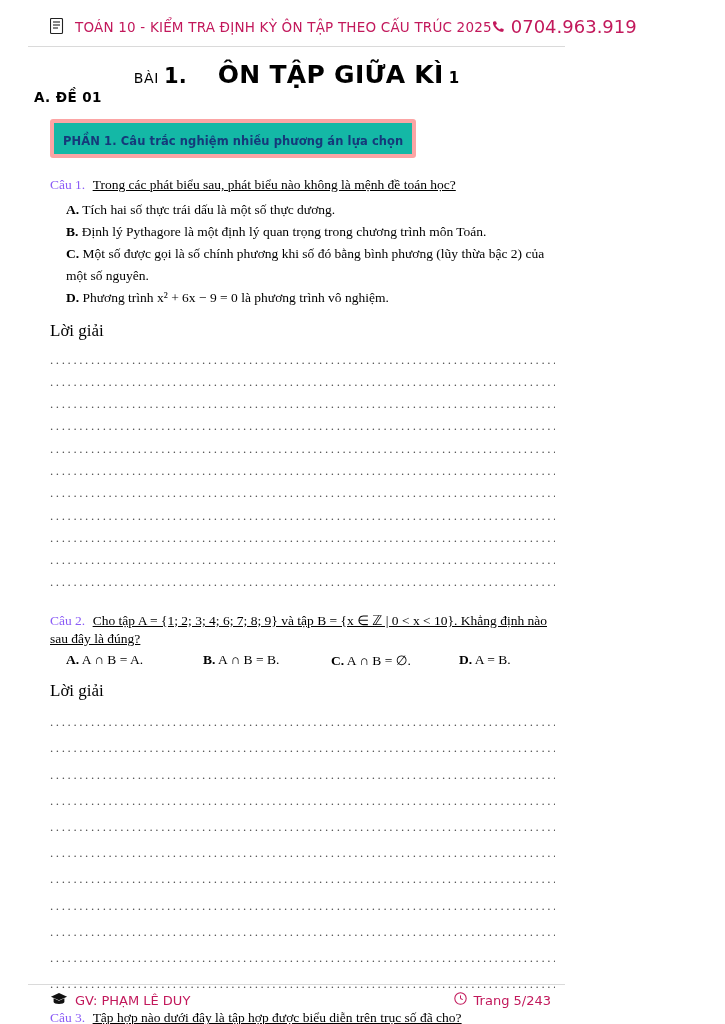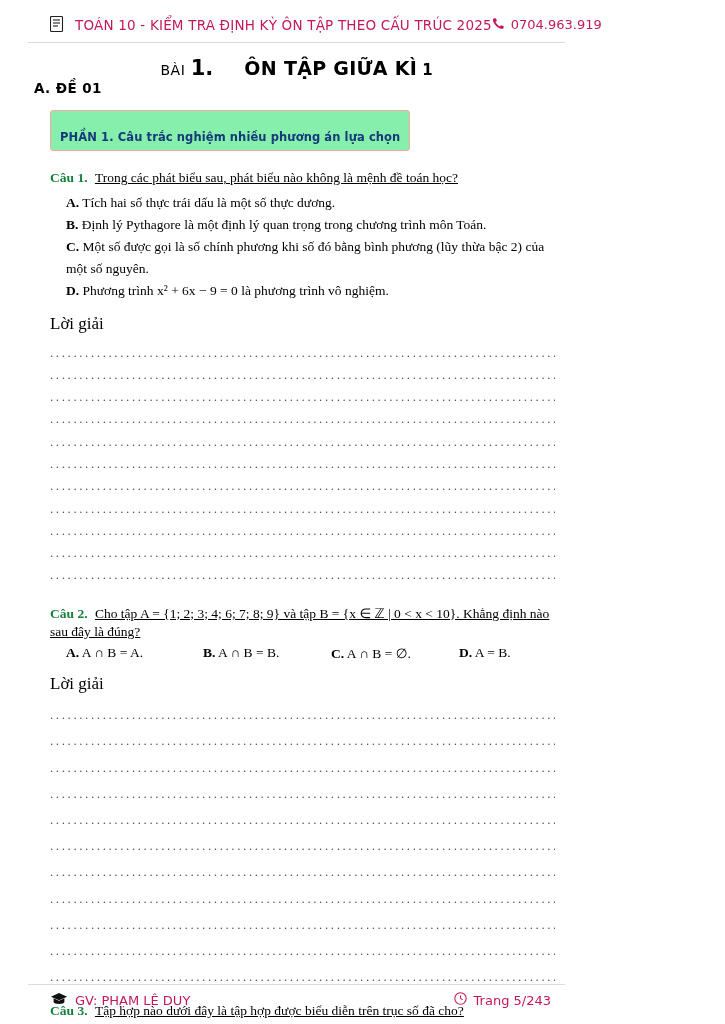--- a/index.html
+++ b/index.html
@@ -44,21 +44,21 @@
     color: #c2185b;
     white-space: nowrap;
   }
   .doc-icon svg { display: block; }
   .header-right {
     display: flex;
     align-items: center;
     gap: 6px;
     color: #c2185b;
     font-family: "DejaVu Sans", sans-serif;
-    font-size: 13px;
+    font-size: 18px;
   }
   .header-rule {
     border: none;
     border-top: 1px solid #dadada;
     margin: 9px 0 0 0;
   }
 
   
   .title-line {
     text-align: center;
@@ -68,21 +68,21 @@
   }
   .title-bai {
     font-size: 14px;
     letter-spacing: 0.6px;
   }
   .title-num {
     font-size: 21px;
     font-weight: bold;
   }
   .title-main {
-    font-size: 19px;
+    font-size: 25px;
     font-weight: bold;
     margin-left: 26px;
     letter-spacing: 0.3px;
   }
   .title-main-small {
     font-size: 15px;
     font-weight: bold;
   }
 
   
@@ -92,42 +92,42 @@
     font-size: 13.5px;
     font-weight: bold;
     letter-spacing: 0.4px;
   }
 
   
   .part-box {
     display: inline-block;
     margin-top: 14px;
     margin-left: 22px;
-    border: 1px solid #fca5a5;
+    border: 4px solid #fca5a5;
     border-radius: 3px;
-    padding: 16px 9px 5px 9px;
-    background: #86efac;
+    padding: 8px 9px 5px 9px;
+    background: #14b8a6;
   }
   .part-box-text {
     font-family: "DejaVu Sans", sans-serif;
     font-size: 11.5px;
     font-weight: bold;
     color: #15397a;
     letter-spacing: 0.1px;
   }
 
   
   .qblock { margin-top: 18px; padding-left: 22px; padding-right: 10px; }
   .qhead {
     font-size: 13.5px;
     line-height: 1.35;
   }
   .qlabel {
-    color: #15803d;
-    font-weight: bold;
+    color: #8b5cf6;
+    font-weight: normal;
   }
   .qtext { margin-left: 4px; text-decoration: underline; }
   .choices { margin-top: 5px; }
   .choice {
     font-size: 13.5px;
     line-height: 1.62;
     padding-left: 16px;
   }
   .ch-letter { font-weight: bold; }
   .choices-row {

